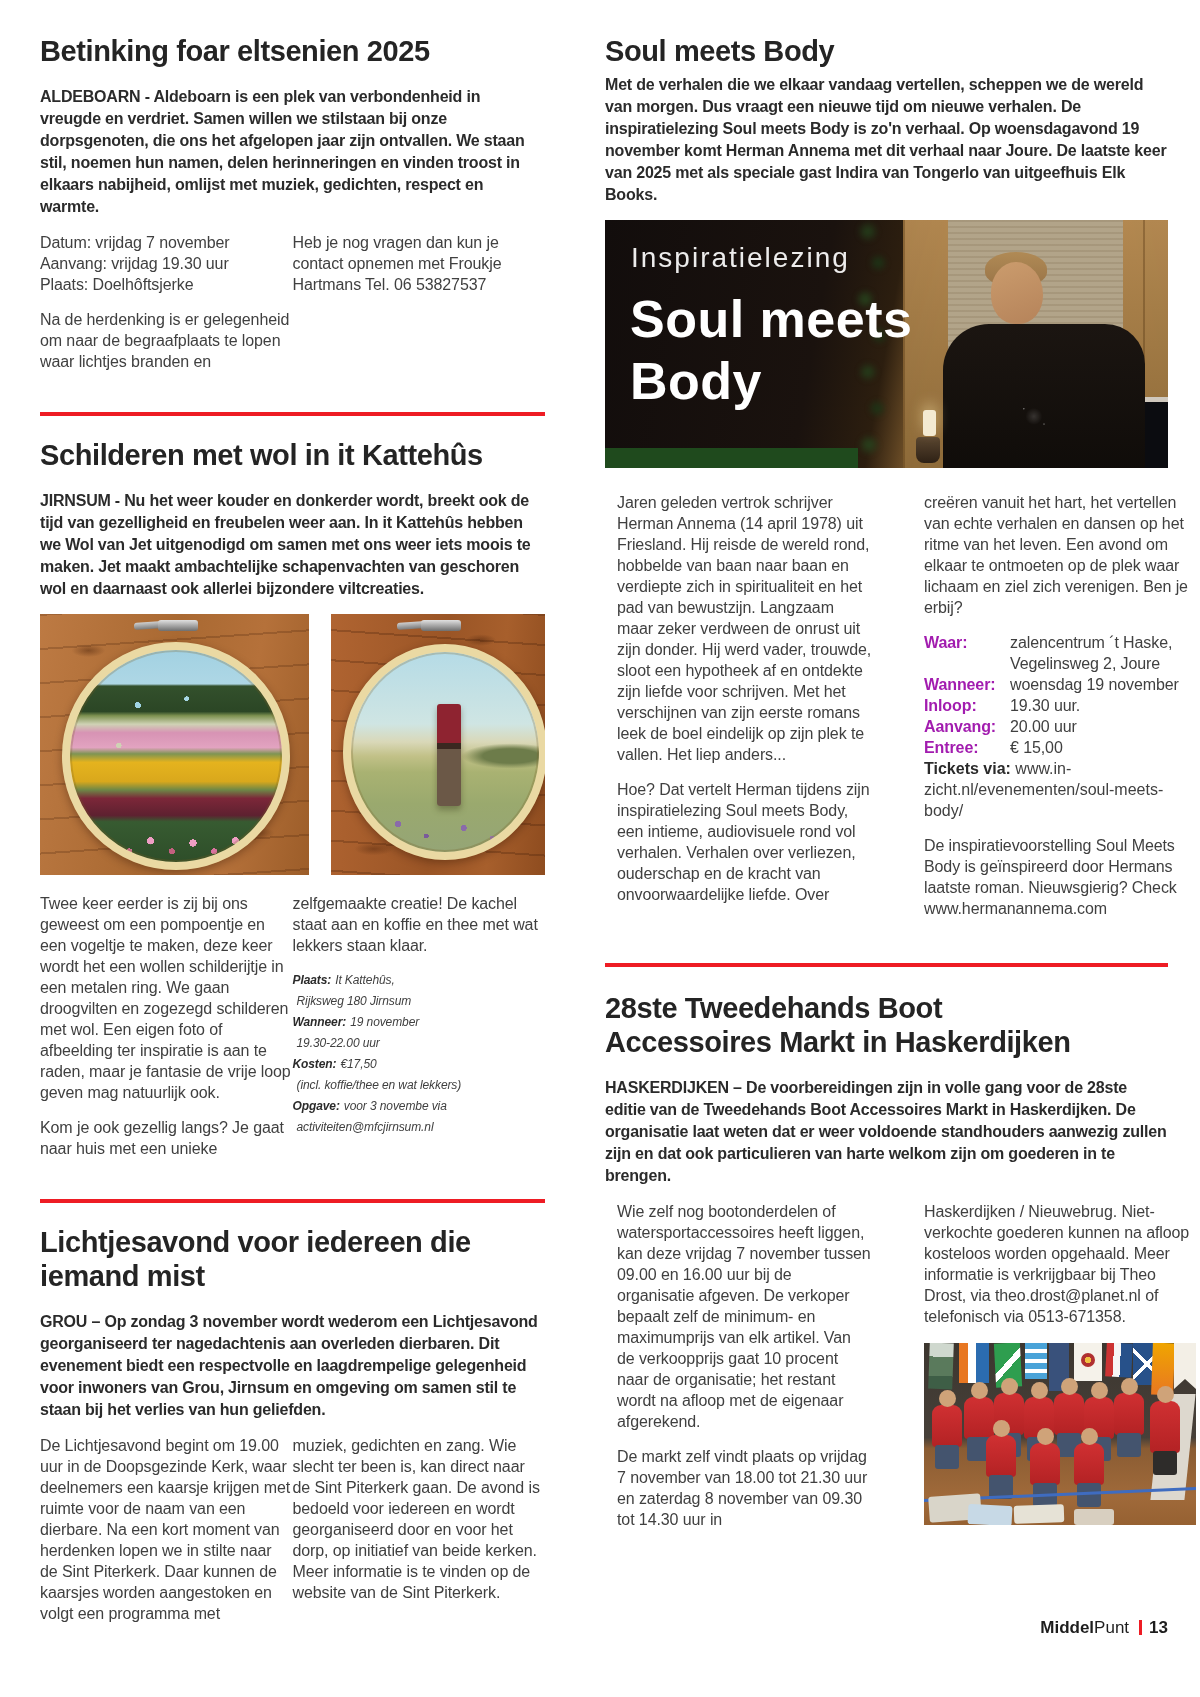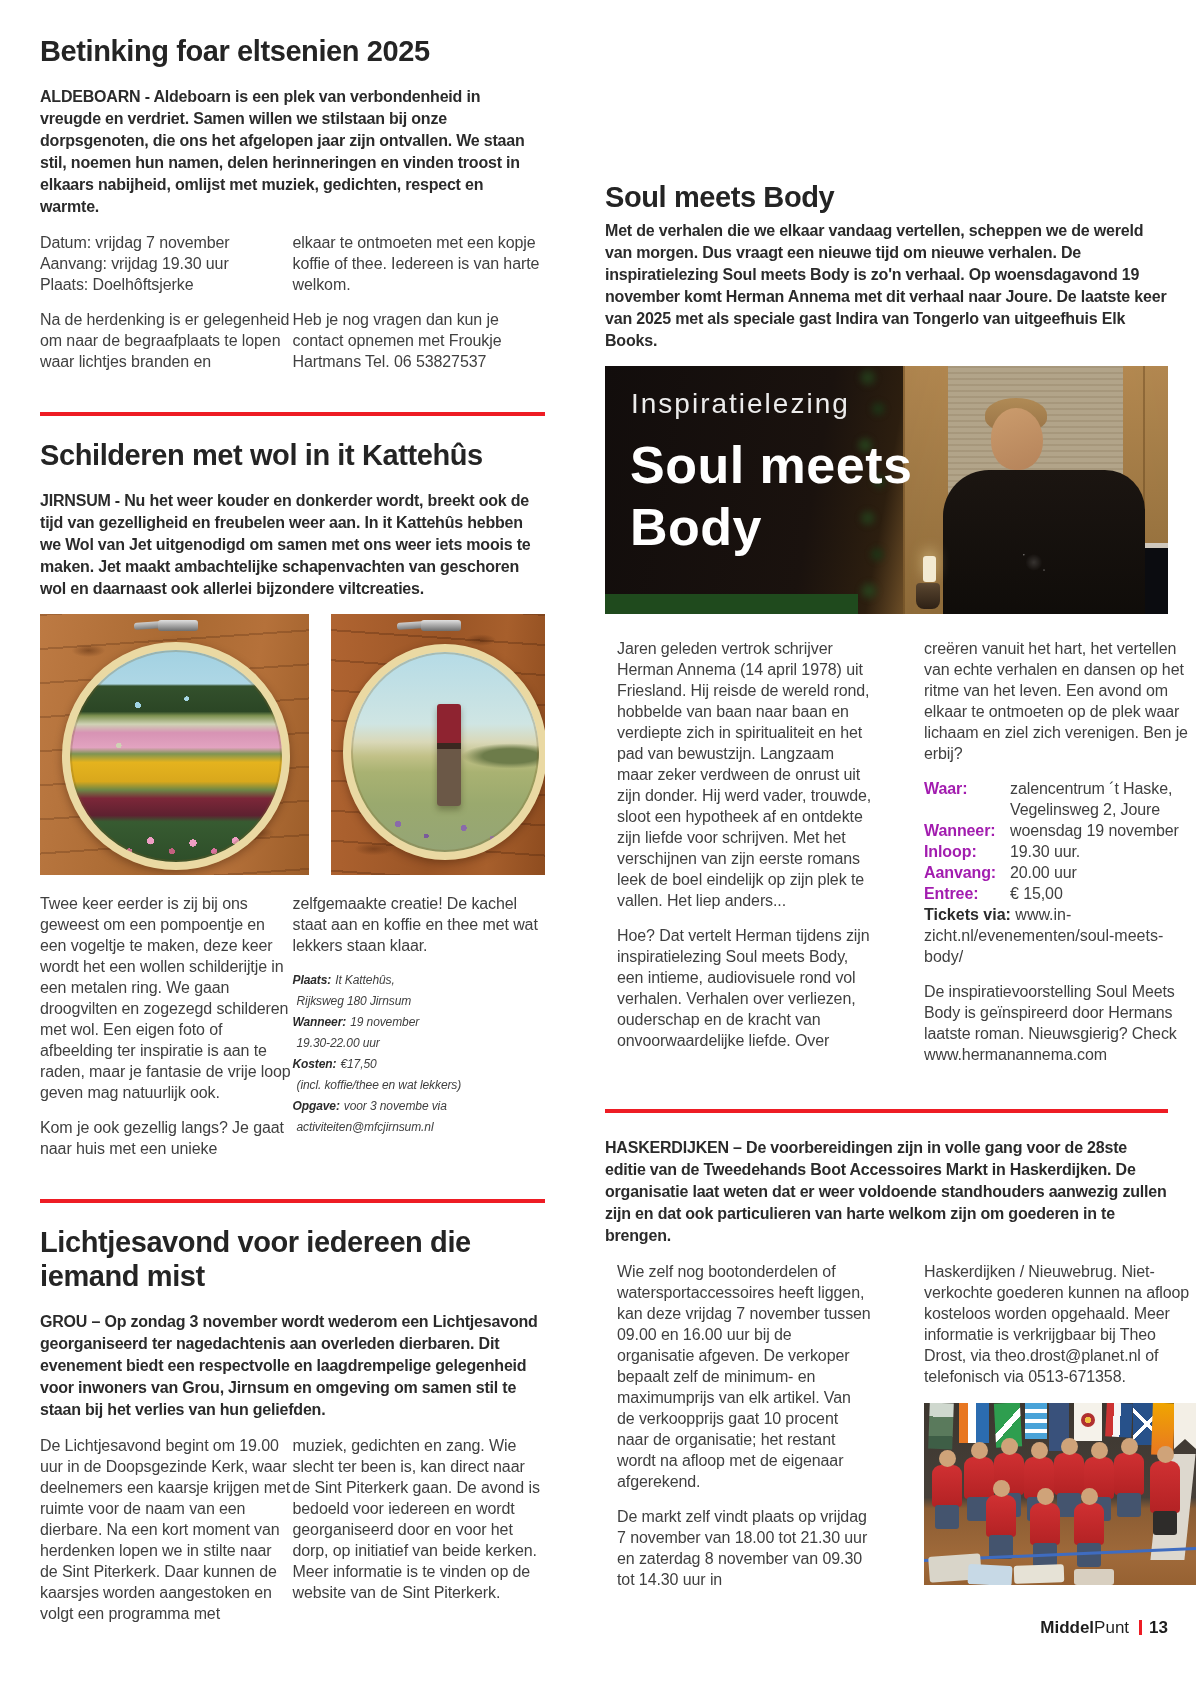--- a/index.html
+++ b/index.html
@@ -1,18 +1,18 @@
 <!DOCTYPE html>
 <html><head>
 <meta charset="utf-8">
 <style>
   html,body{margin:0;padding:0;background:#ffffff;}
   .page{position:relative;width:1200px;height:1697px;background:#fff;overflow:hidden;
         font-family:"Liberation Sans","DejaVu Sans",sans-serif;color:#404040;}
-  .wrap{display:flex;padding:34px 32px 0 40px;gap:60px;align-items:flex-end;}
+  .wrap{display:flex;padding:34px 32px 0 40px;gap:60px;}
   .half-left{width:505px;flex:none;}
   .half-right{width:563px;flex:none;display:flex;flex-direction:column;}
 
   h1.atitle{font-size:29px;line-height:34px;font-weight:bold;color:#242424;
             letter-spacing:-0.4px;margin:0 0 18px;white-space:pre-line;}
   .subtitle{font-size:19px;line-height:24px;font-weight:bold;color:#2b2b2b;margin:0 0 20px;white-space:pre-line;}
   .intro{font-size:16px;line-height:22px;font-weight:bold;color:#2b2b2b;
          letter-spacing:-0.2px;margin:0 0 14px;}
   .twocol{display:flex;}
   .twocol>.col{flex:1;min-width:0;}
@@ -181,21 +181,20 @@
         <h1 class="atitle">Betinking foar eltsenien 2025</h1>
         <p class="intro">ALDEBOARN - Aldeboarn is een plek van verbondenheid in vreugde en verdriet. Samen willen we stilstaan bij onze dorpsgenoten, die ons het afgelopen jaar zijn ontvallen. We staan stil, noemen hun namen, delen herinneringen en vinden troost in elkaars nabijheid, omlijst met muziek, gedichten, respect en warmte.</p>
         <div class="twocol">
           <div class="col">
             <p class="body">Datum: vrijdag 7 november
 Aanvang: vrijdag 19.30 uur
 Plaats: Doelhôftsjerke</p>
             <p class="body">Na de herdenking is er gelegenheid om naar de begraafplaats te lopen waar lichtjes branden en</p>
           </div>
           <div class="col">
-            <p class="body">elkaar te ontmoeten met een kopje koffie of thee. Iedereen is van harte welkom.</p>
             <p class="body">Heb je nog vragen dan kun je contact opnemen met Froukje Hartmans Tel. 06 53827537</p>
           </div>
         </div>
       </section>
 
       <div class="rule"></div>
 
       <section>
         <h1 class="atitle">Schilderen met wol in it Kattehûs</h1>
         <p class="intro">JIRNSUM - Nu het weer kouder en donkerder wordt, breekt ook de tijd van gezelligheid en freubelen weer aan. In it Kattehûs hebben we Wol van Jet uitgenodigd om samen met ons weer iets moois te maken. Jet maakt ambachtelijke schapenvachten van geschoren wol en daarnaast ook allerlei bijzondere viltcreaties.</p>
@@ -313,20 +312,22 @@
             </div>
             <p class="tickets"><b>Tickets via:</b> <span>www.in-zicht.nl/evenementen/soul-meets-body/</span></p>
             <p class="body">De inspiratievoorstelling Soul Meets Body is geïnspireerd door Hermans laatste roman. Nieuwsgierig? Check www.hermanannema.com</p>
           </div>
         </div>
       </section>
 
       <div class="rule-r"></div>
 
       <section>
+        <h1 class="atitle">28ste Tweedehands Boot
+Accessoires Markt in Haskerdijken</h1>
         <p class="intro">HASKERDIJKEN – De voorbereidingen zijn in volle gang voor de 28ste editie van de Tweedehands Boot Accessoires Markt in Haskerdijken. De organisatie laat weten dat er weer voldoende standhouders aanwezig zullen zijn en dat ook particulieren van harte welkom zijn om goederen in te brengen.</p>
         <div class="twocol-r">
           <div class="col-a">
             <p class="body">Wie zelf nog bootonderdelen of watersportaccessoires heeft liggen, kan deze vrijdag 7 november tussen 09.00 en 16.00 uur bij de organisatie afgeven. De verkoper bepaalt zelf de minimum- en maximumprijs van elk artikel. Van de verkoopprijs gaat 10 procent naar de organisatie; het restant wordt na afloop met de eigenaar afgerekend.</p>
             <p class="body">De markt zelf vindt plaats op vrijdag 7 november van 18.00 tot 21.30 uur en zaterdag 8 november van 09.30 tot 14.30 uur in</p>
           </div>
           <div class="col-b">
             <p class="body">Haskerdijken / Nieuwebrug. Niet-verkochte goederen kunnen na afloop kosteloos worden opgehaald. Meer informatie is verkrijgbaar bij Theo Drost, via theo.drost@planet.nl of telefonisch via 0513-671358.</p>
             <div class="photo-d">
               <div class="flag f1"></div>

